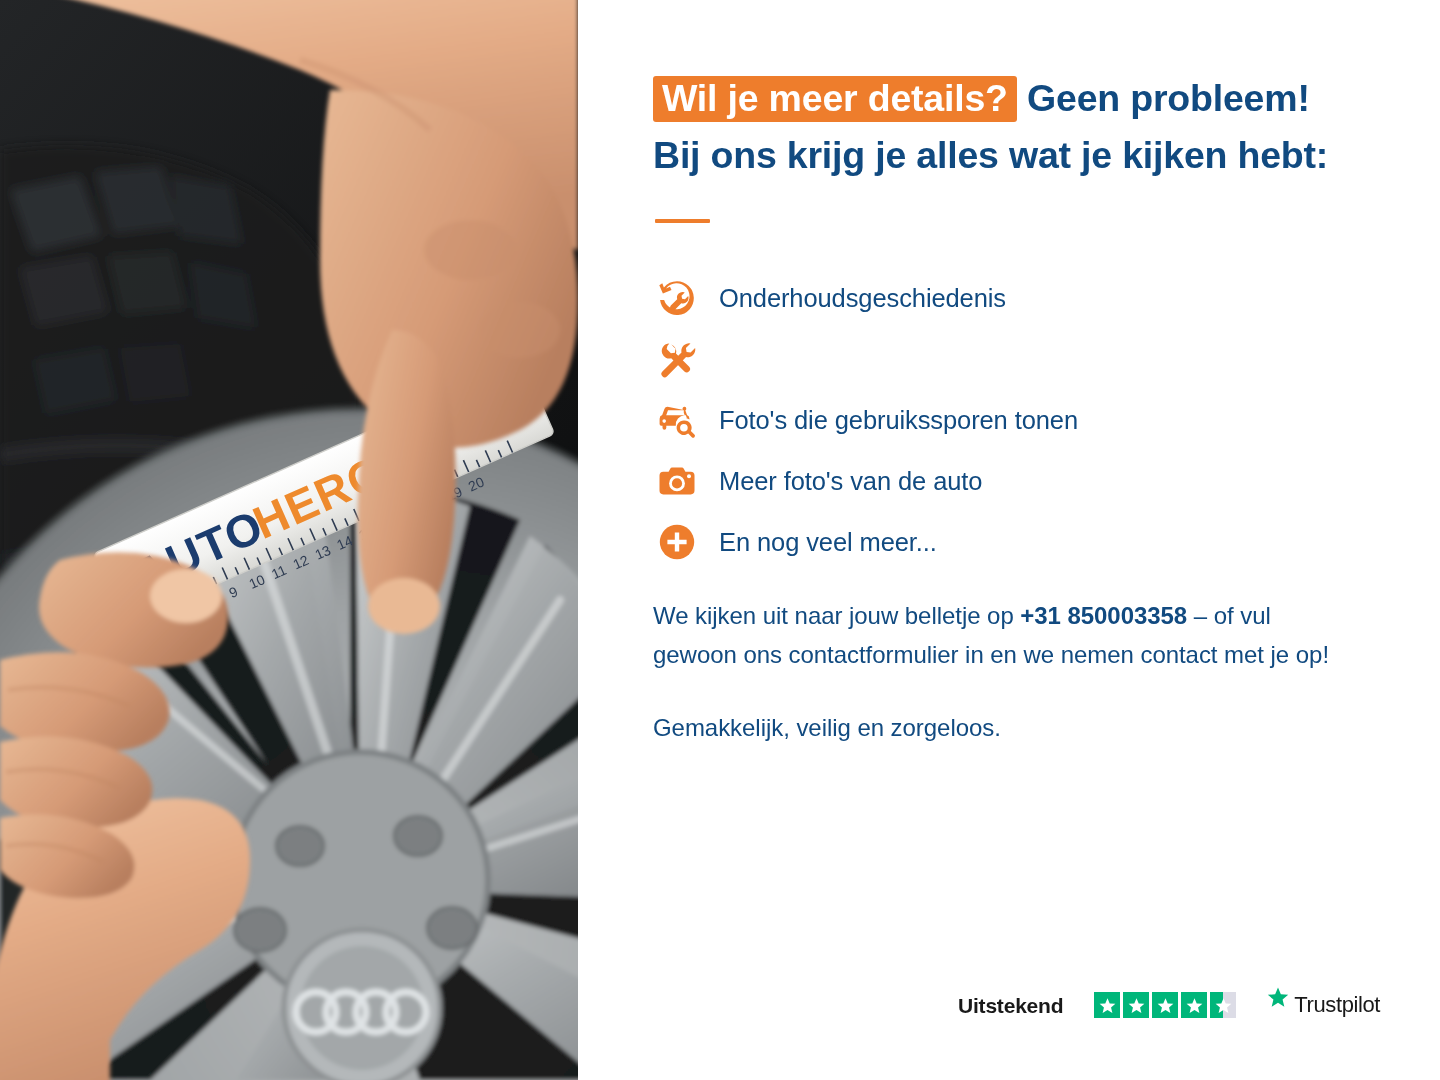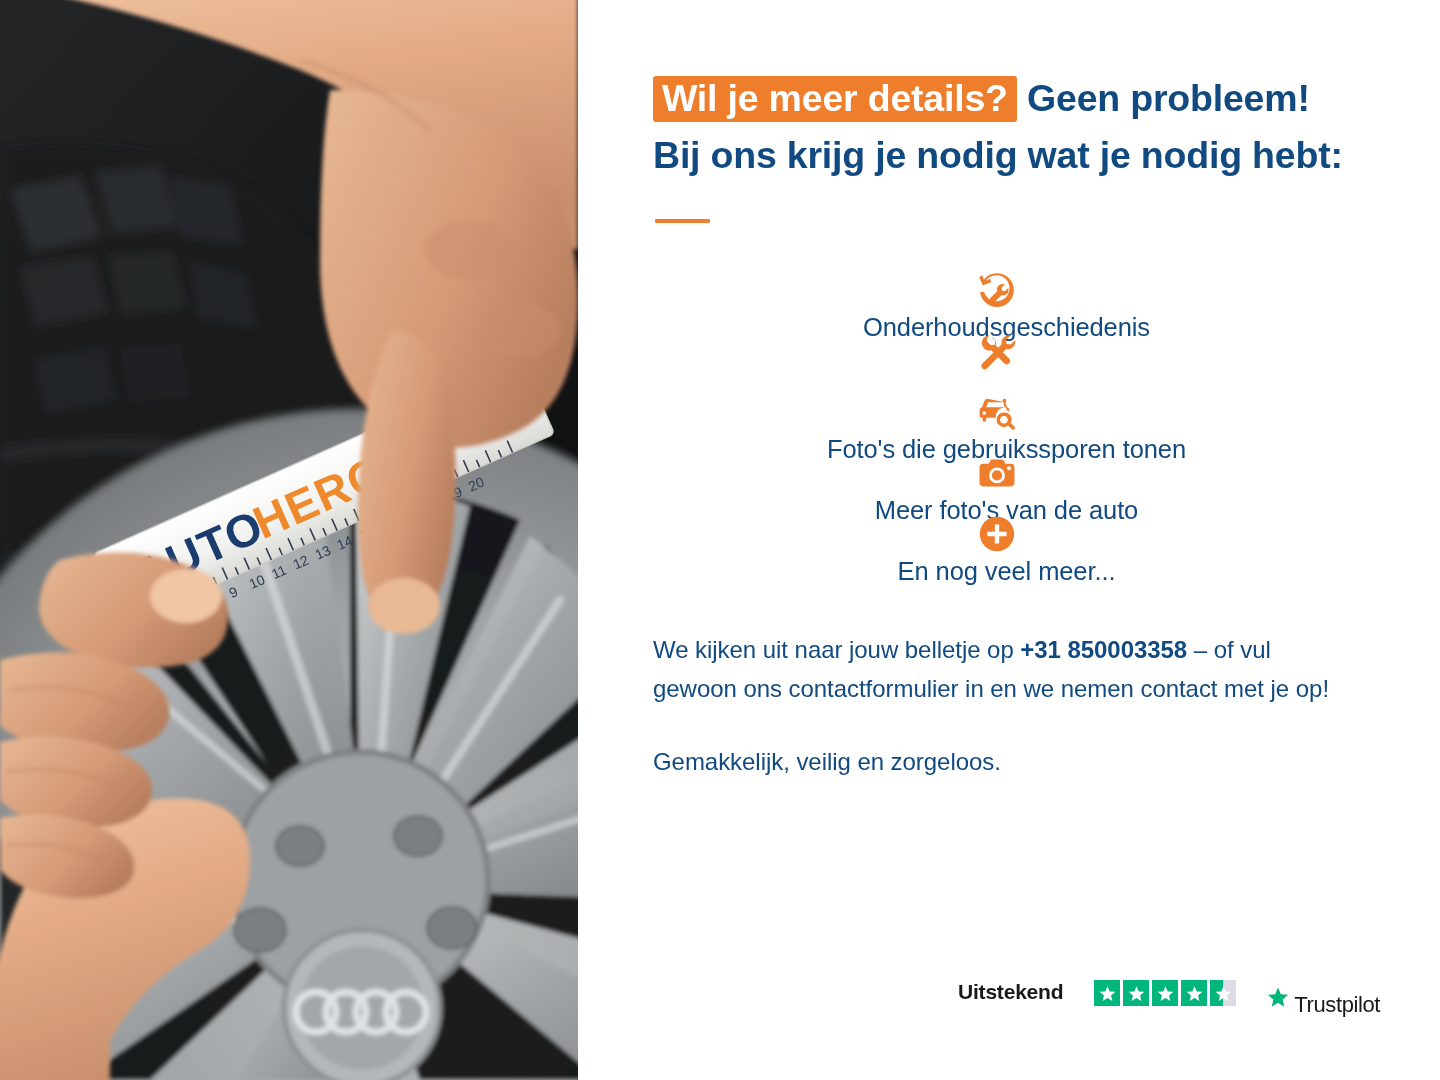--- a/index.html
+++ b/index.html
@@ -72,21 +72,20 @@
 
   
   .features {
     list-style: none;
     margin: 45px 0 0 2px;
   }
   .feature {
     display: flex;
     align-items: center;
     height: 61px;
-    flex-direction: column;
   }
   .feature-icon {
     width: 44px;
     height: 44px;
     flex: 0 0 44px;
     display: flex;
     align-items: center;
     justify-content: center;
     margin-right: 20px;
   }
@@ -94,39 +93,39 @@
   .feature-label {
     font-size: 25.5px;
     color: #114A80;
     line-height: 1.2;
     letter-spacing: -0.1px;
     white-space: nowrap;
   }
 
   
   .body-copy {
-    margin-top: 58px;
+    margin-top: 24px;
     max-width: 745px;
   }
   .para {
     font-size: 24px;
     line-height: 1.62;
     color: #114A80;
     letter-spacing: -0.05px;
   }
   .para + .para { margin-top: 34px; }
   .phone { font-weight: bold; }
 
   
   .trustpilot {
     position: absolute;
     right: 60px;
     bottom: 62px;
     display: flex;
-    align-items: flex-start;
+    align-items: flex-end;
     gap: 31px;
   }
   .tp-rating {
     font-size: 21px;
     font-weight: bold;
     color: #191919;
     letter-spacing: -0.2px;
   }
   .tp-stars { display: flex; gap: 3px; }
   .tp-star {
@@ -368,21 +367,21 @@
         <rect x="0" y="0" width="578" height="1080" fill="url(#vig)" opacity="0"></rect>
       </g>
     </svg>
   </div>
 
   <div class="panel">
 
     <h1 class="headline">
       <span class="hl-mark">Wil je meer details?</span>
       <span class="hl-rest">Geen probleem!</span>
-      <span class="hl-line2">Bij ons krijg je nodig wat je nodig hebt:</span>
+      <span class="hl-line2">Bij ons krijg je alles wat je kijken hebt:</span>
     </h1>
 
     <div class="divider"></div>
 
     <ul class="features">
 
       <li class="feature">
         <span class="feature-icon">
           <svg width="40" height="40" viewBox="0 0 40 40" fill="#EE7D2C" aria-hidden="true">
             <path d="M20 3.2a16.8 16.8 0 0 0-13.1 6.3l-1.6-4.2-3 1.9 3.6 8.3 8.6-3.4-1.5-3.3-3.9 1.6A13 13 0 1 1 7.1 22h-4A16.9 16.9 0 1 0 20 3.2z"></path>

